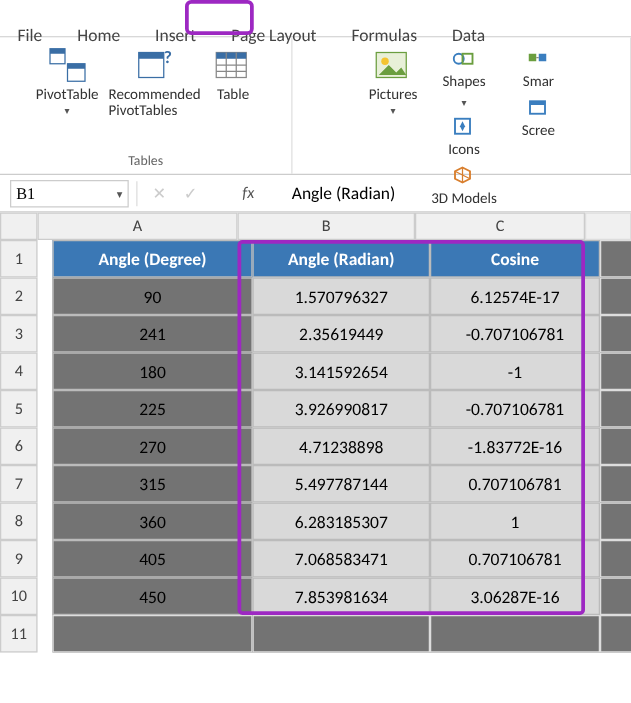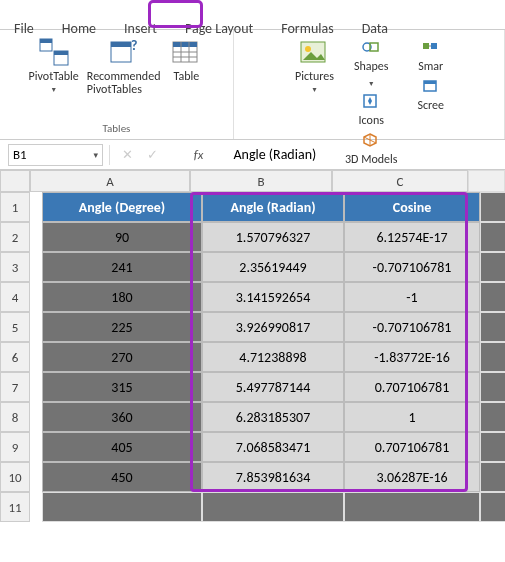--- a/index.html
+++ b/index.html
@@ -18,21 +18,21 @@
   .ribbon-group-label { font-size: 11px; color: #666; margin-top: auto; padding: 2px 0; }
   .big-btn { display: flex; flex-direction: column; align-items: center; padding: 2px 4px; cursor: pointer; min-width: 44px; }
   .big-btn .ico { width: 32px; height: 32px; display: flex; align-items: center; justify-content: center; }
   .big-btn .lbl { font-size: 12px; color: #333; margin-top: 2px; line-height: 1.1; }
   .caret { font-size: 8px; color: #555; margin-top: 1px; }
   .small-row { display: flex; align-items: center; font-size: 12px; color: #333; cursor: pointer; padding: 1px 3px; gap: 4px; white-space: nowrap; flex-direction: column; }
   .small-col { display: flex; flex-direction: column; gap: 3px; padding-left: 4px; padding-top: 4px; }
   
   
   .formula-bar { display: flex; align-items: center; height: 30px; border-bottom: 1px solid #ccc; }
-  .name-box { width: 95px; height: 22px; border: 1px solid #ccc; margin: 0 6px 0 8px; display: flex; align-items: center; padding: 0 4px; font-size: 13px; background: #fff; position: relative; }
+  .name-box { width: 95px; height: 22px; border: 1px solid #ccc; margin: 0 6px 0 8px; display: flex; align-items: center; padding: 0 4px; font-size: 13px; background: #fff; position: relative; font-family: Liberation Serif, serif; }
   .name-box::after { content: "▾"; position: absolute; right: 4px; font-size: 9px; color: #555; }
   .fx-btns { display: flex; align-items: center; gap: 6px; margin: 0 8px; color: #999; }
   .fx-btns .btn { cursor: pointer; font-size: 13px; padding: 0 4px; }
   .fx-label { font-style: italic; color: #555; font-size: 13px; margin: 0 24px; }
   .formula-input { flex: 1; padding: 0 6px; font-size: 14px; }
   
   
   .grid-wrap { position: relative; }
   .corner { width: 30px; height: 22px; border: 1px solid #ccc; background: #f0f0f0; }
   .col-headers { display: flex; position: absolute; left: 30px; top: 0; }

